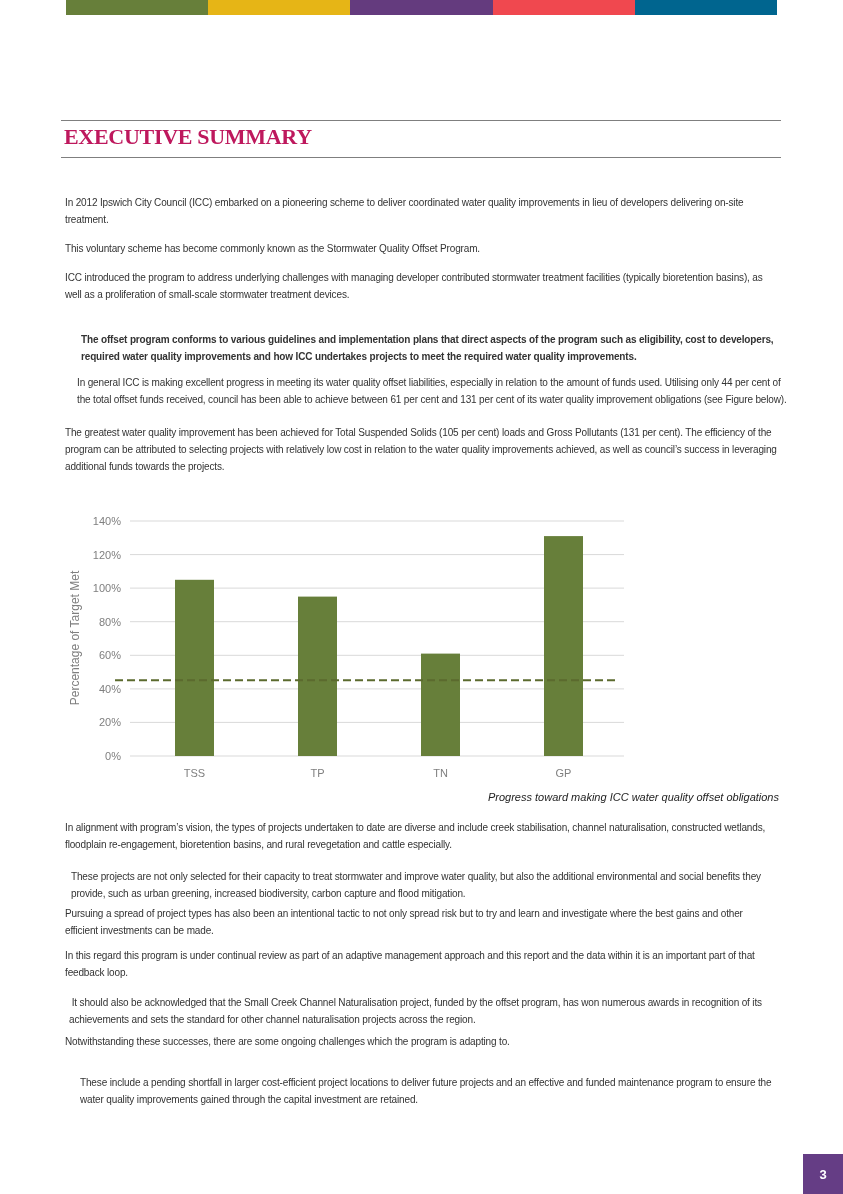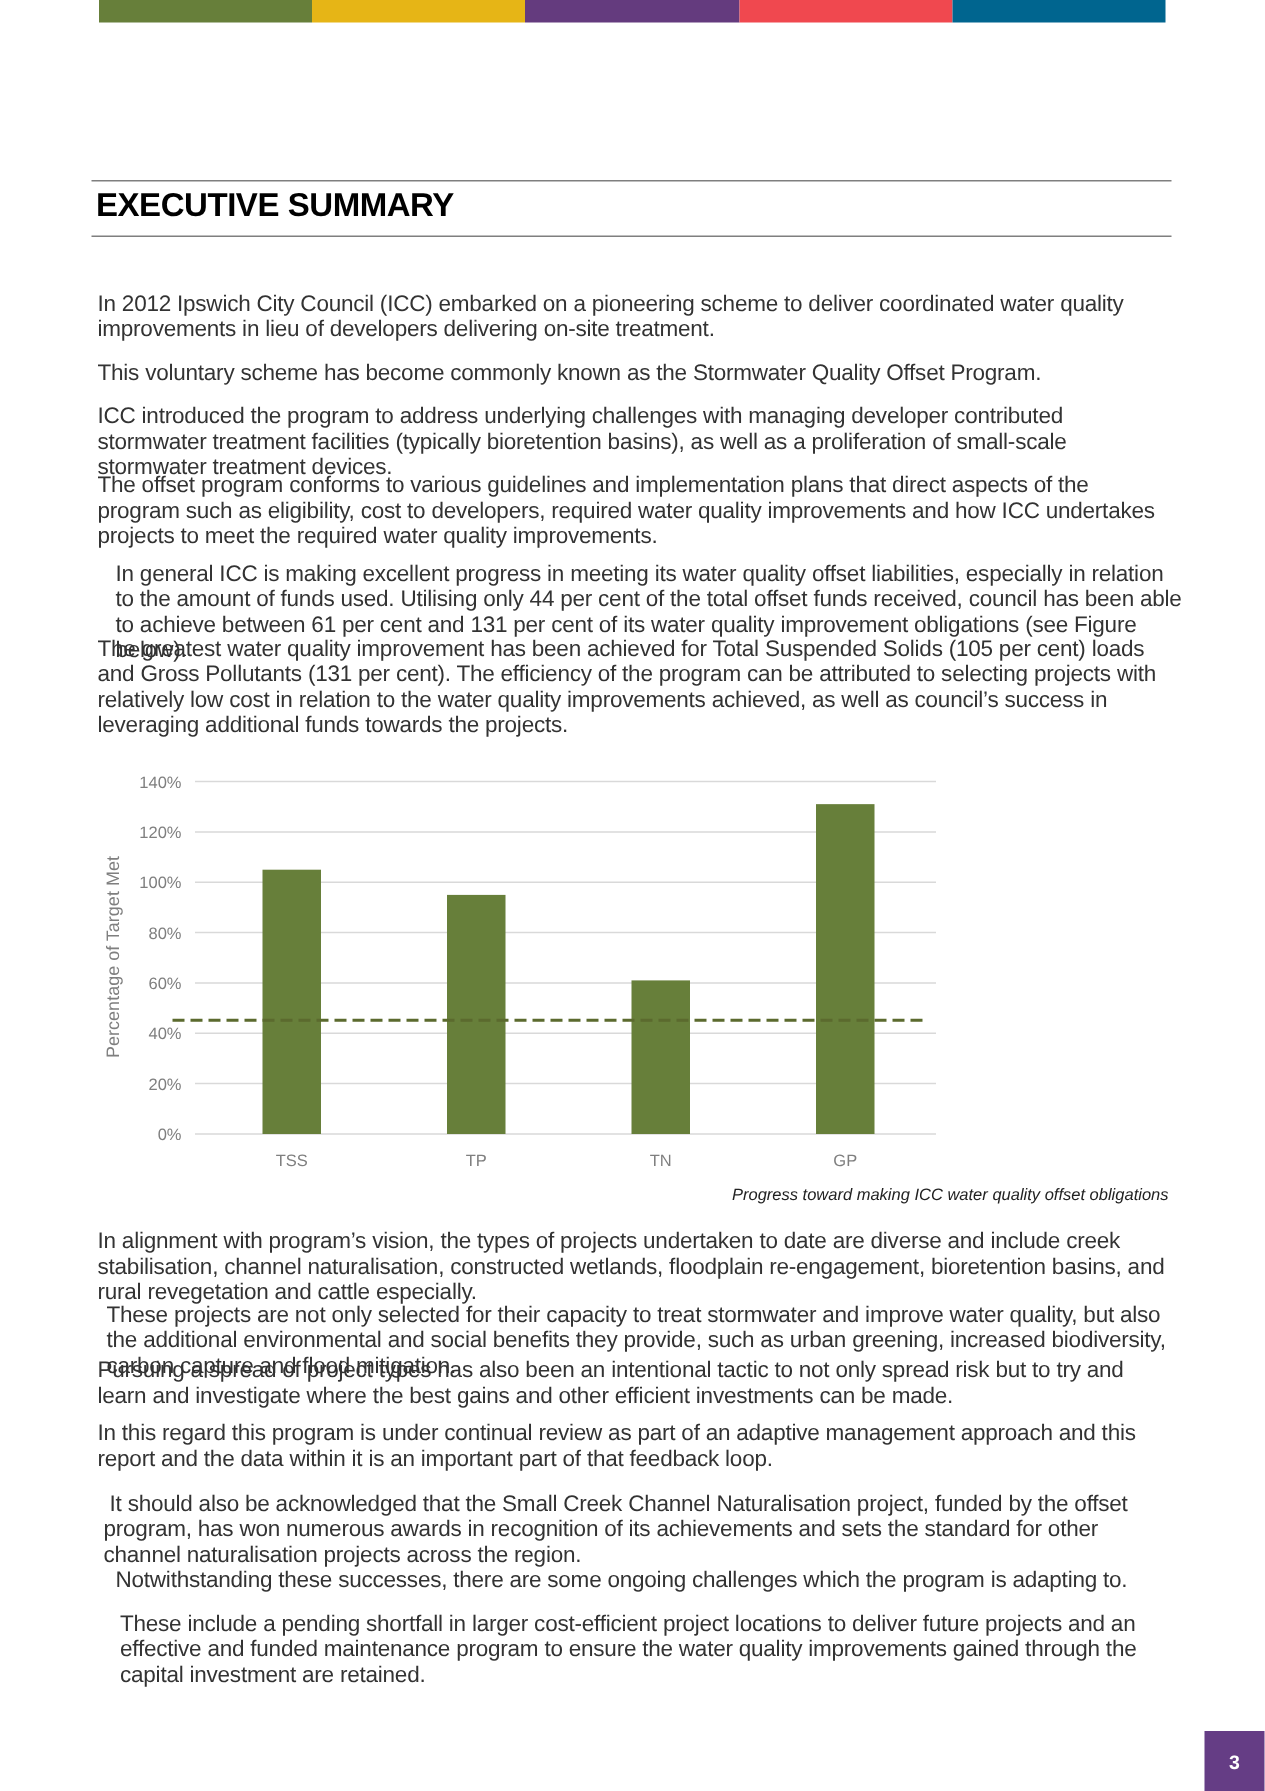--- a/index.html
+++ b/index.html
@@ -2,22 +2,22 @@
 <html><head>
 <meta charset="utf-8">
 <style>
   html, body { margin:0; padding:0; background:#ffffff; }
   body { width:843px; height:1194px; position:relative; overflow:hidden;
          font-family:"Liberation Sans", sans-serif; color:#262626; }
   .colorbar { position:absolute; left:66px; top:0; width:711px; height:15px; display:flex; }
   .colorbar div { flex:1; height:15px; }
   .rule { position:absolute; left:61px; width:720px; height:1px; background:#7f7f7f; }
   .title { position:absolute; left:64px; top:124px; font-size:22px; font-weight:bold;
-           color:#000000; letter-spacing:-0.3px; font-family:Liberation Sans, sans-serif; }
-  .para { position:absolute; left:65px; width:712px; font-size:15px; line-height:17px;
+           color:#be185d; letter-spacing:-0.3px; font-family:Liberation Serif, serif; }
+  .para { position:absolute; left:65px; width:712px; font-size:10px; line-height:17px;
           color:#333; letter-spacing:-0.15px; }
   .chart { position:absolute; left:60px; top:505px; width:580px; height:290px; }
   .caption { position:absolute; right:64px; top:791px; font-size:11px; font-style:italic; color:#222; }
   .pagenum { position:absolute; left:803px; top:1154px; width:40px; height:40px; background:#653d85;
              color:#fff; font-weight:bold; font-size:13px; display:flex; align-items:center; justify-content:center; }
 </style>
 </head>
 <body>
 
 <div class="colorbar">
@@ -28,21 +28,21 @@
   <div style="background:#00658f"></div>
 </div>
 
 <div class="rule" style="top:120px;"></div>
 <div class="title">EXECUTIVE SUMMARY</div>
 <div class="rule" style="top:157px;"></div>
 
 <p class="para" style="top:194px;margin:0;">In 2012 Ipswich City Council (ICC) embarked on a pioneering scheme to deliver coordinated water quality improvements in lieu of developers delivering on-site treatment.</p>
 <p class="para" style="top:240px;margin:0;">This voluntary scheme has become commonly known as the Stormwater Quality Offset Program.</p>
 <p class="para" style="top:269px;margin:0;">ICC introduced the program to address underlying challenges with managing developer contributed stormwater treatment facilities (typically bioretention basins), as well as a proliferation of small-scale stormwater treatment devices.</p>
-<p class="para" style="top:315px;margin:0;">The offset program conforms to various guidelines and implementation plans that direct aspects of the program such as eligibility, cost to developers, required water quality improvements and how ICC undertakes projects to meet the required water quality improvements.</p>
+<p class="para" style="top:315px;margin:16px;font-weight:bold;">The offset program conforms to various guidelines and implementation plans that direct aspects of the program such as eligibility, cost to developers, required water quality improvements and how ICC undertakes projects to meet the required water quality improvements.</p>
 <p class="para" style="top:362px;margin:12px;">In general ICC is making excellent progress in meeting its water quality offset liabilities, especially in relation to the amount of funds used. Utilising only 44 per cent of the total offset funds received, council has been able to achieve between 61 per cent and 131 per cent of its water quality improvement obligations (see Figure below).</p>
 <p class="para" style="top:424px;margin:0;">The greatest water quality improvement has been achieved for Total Suspended Solids (105 per cent) loads and Gross Pollutants (131 per cent). The efficiency of the program can be attributed to selecting projects with relatively low cost in relation to the water quality improvements achieved, as well as council’s success in leveraging additional funds towards the projects.</p>
 
 <div class="chart">
   <svg width="580" height="290" viewBox="0 0 580 290" xmlns="http://www.w3.org/2000/svg" font-family="Liberation Sans, sans-serif">
     <g stroke="#d9d9d9" stroke-width="1">
       <line x1="70" x2="564" y1="16" y2="16"></line>
       <line x1="70" x2="564" y1="49.6" y2="49.6"></line>
       <line x1="70" x2="564" y1="83.1" y2="83.1"></line>
       <line x1="70" x2="564" y1="116.7" y2="116.7"></line>
@@ -78,18 +78,18 @@
   </svg>
 </div>
 
 <div class="caption">Progress toward making ICC water quality offset obligations</div>
 
 <p class="para" style="top:819px;margin:0;">In alignment with program’s vision, the types of projects undertaken to date are diverse and include creek stabilisation, channel naturalisation, constructed wetlands, floodplain re-engagement, bioretention basins, and rural revegetation and cattle especially.</p>
 <p class="para" style="top:862px;margin:6px;">These projects are not only selected for their capacity to treat stormwater and improve water quality, but also the additional environmental and social benefits they provide, such as urban greening, increased biodiversity, carbon capture and flood mitigation.</p>
 <p class="para" style="top:905px;margin:0;">Pursuing a spread of project types has also been an intentional tactic to not only spread risk but to try and learn and investigate where the best gains and other efficient investments can be made.</p>
 <p class="para" style="top:947px;margin:0;">In this regard this program is under continual review as part of an adaptive management approach and this report and the data within it is an important part of that feedback loop.</p>
 <p class="para" style="top:990px;margin:4px;white-space:pre-wrap;"> It should also be acknowledged that the Small Creek Channel Naturalisation project, funded by the offset program, has won numerous awards in recognition of its achievements and sets the standard for other channel naturalisation projects across the region.</p>
-<p class="para" style="top:1033px;margin:12px;">Notwithstanding these successes, there are some ongoing challenges which the program is adapting to.</p>
+<p class="para" style="top:1033px;margin:0;">Notwithstanding these successes, there are some ongoing challenges which the program is adapting to.</p>
 <p class="para" style="top:1059px;margin:15px;">These include a pending shortfall in larger cost-efficient project locations to deliver future projects and an effective and funded maintenance program to ensure the water quality improvements gained through the capital investment are retained.</p>
 
 <div class="pagenum">
   <span>3</span>
 </div>
 
 </body></html>

